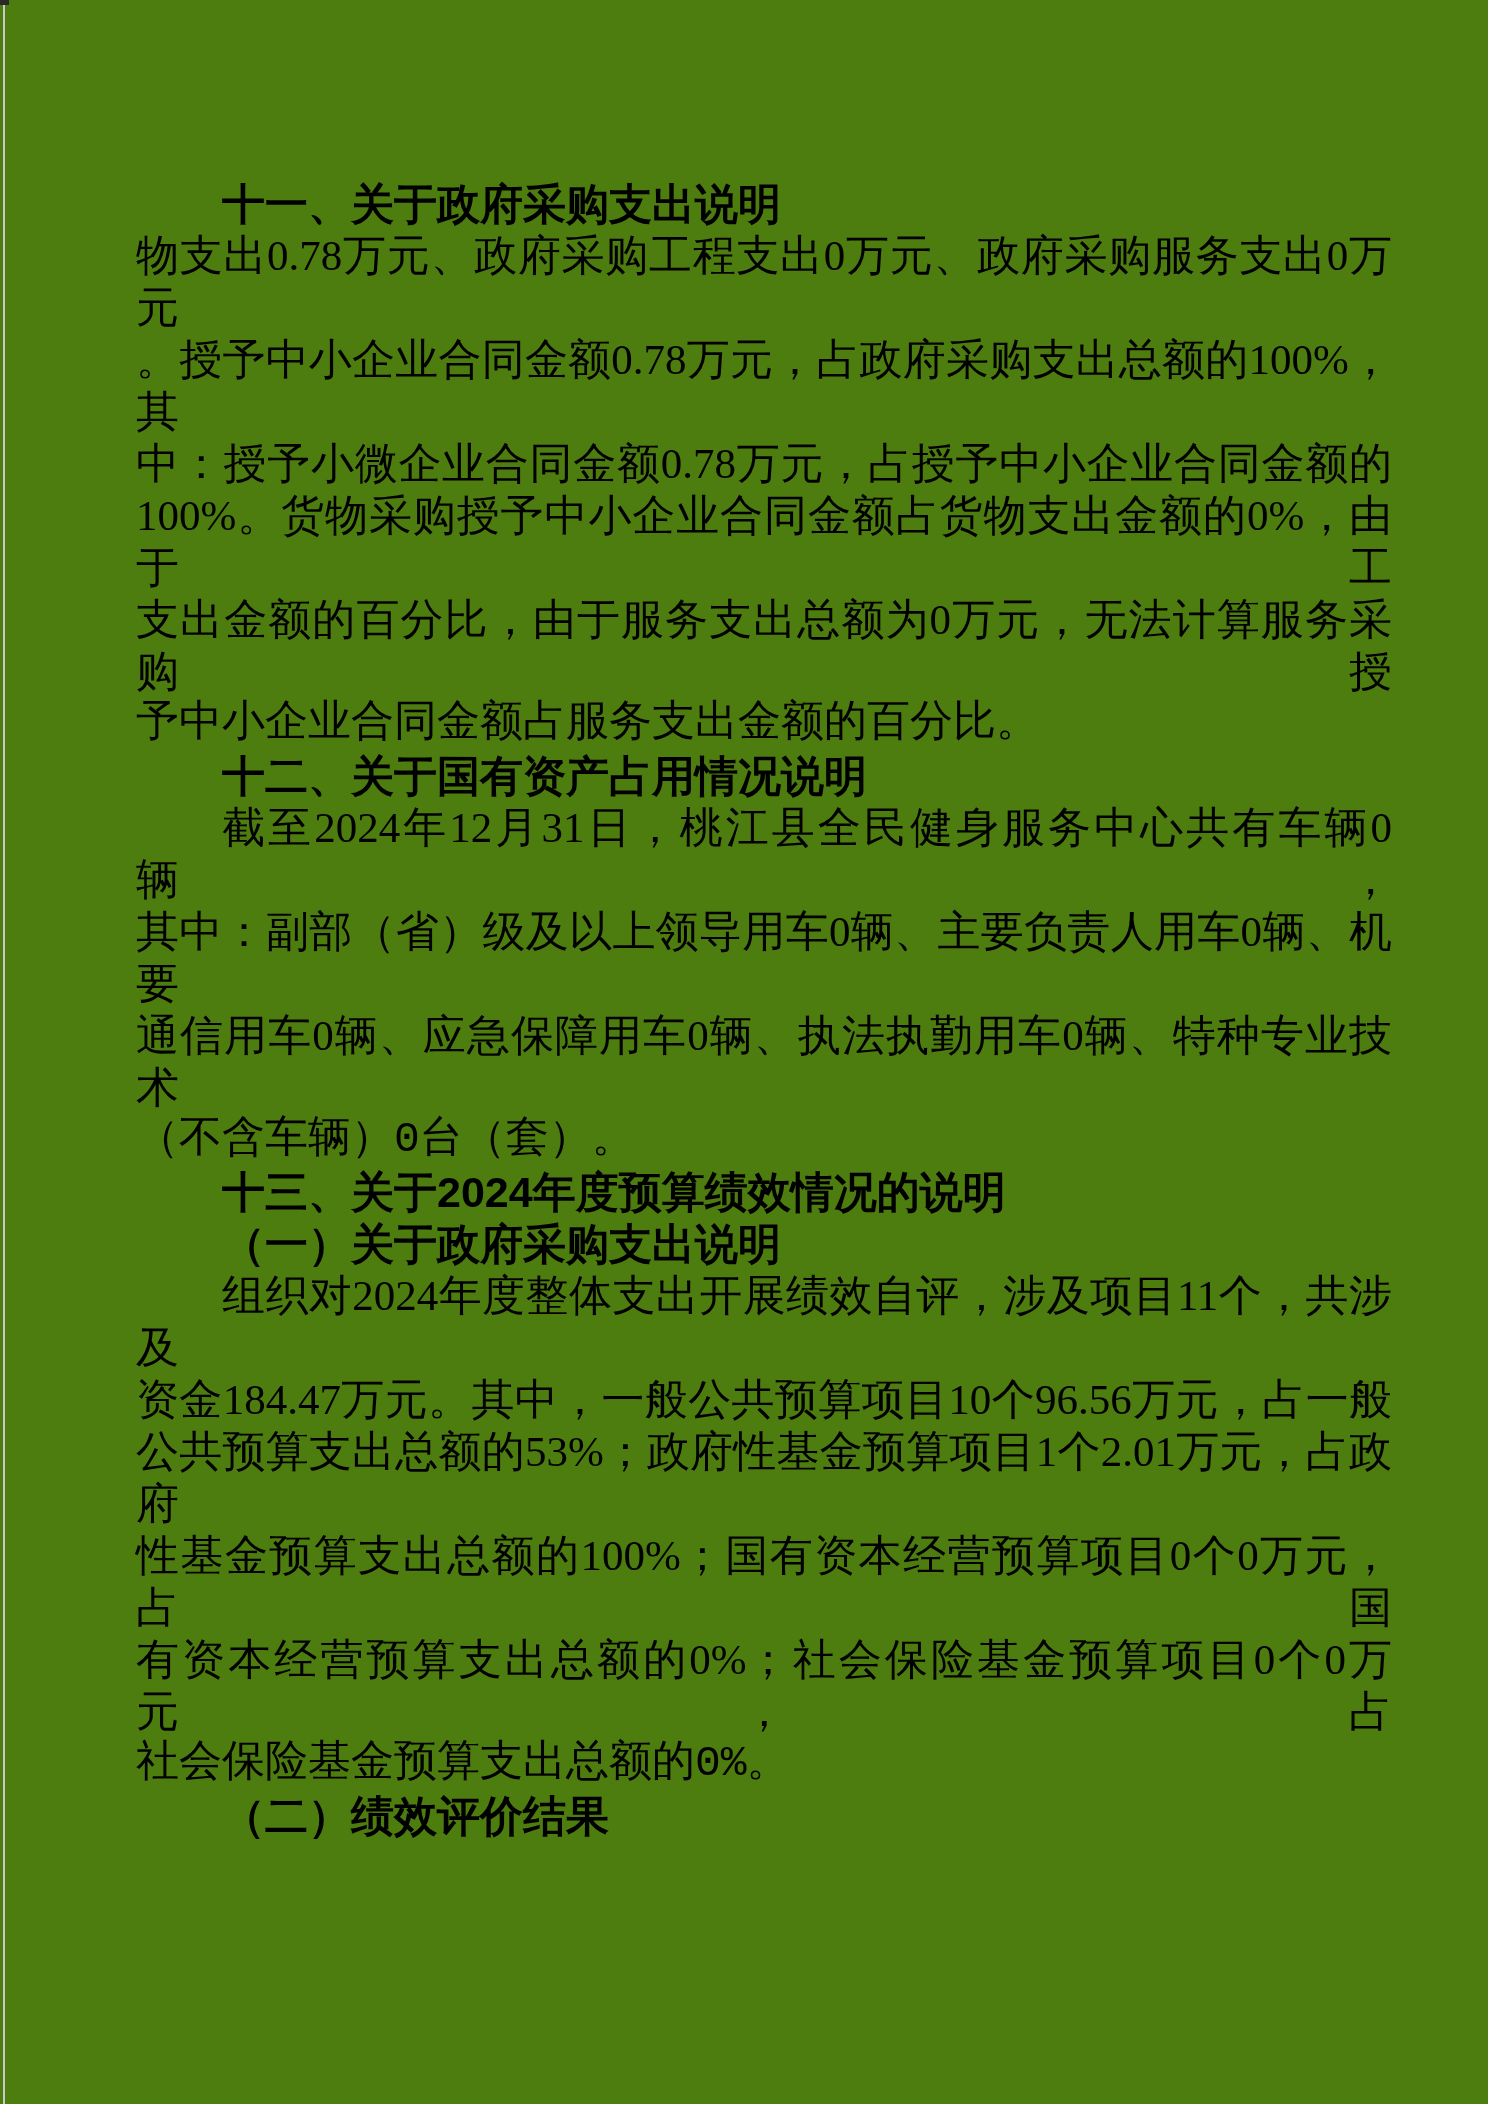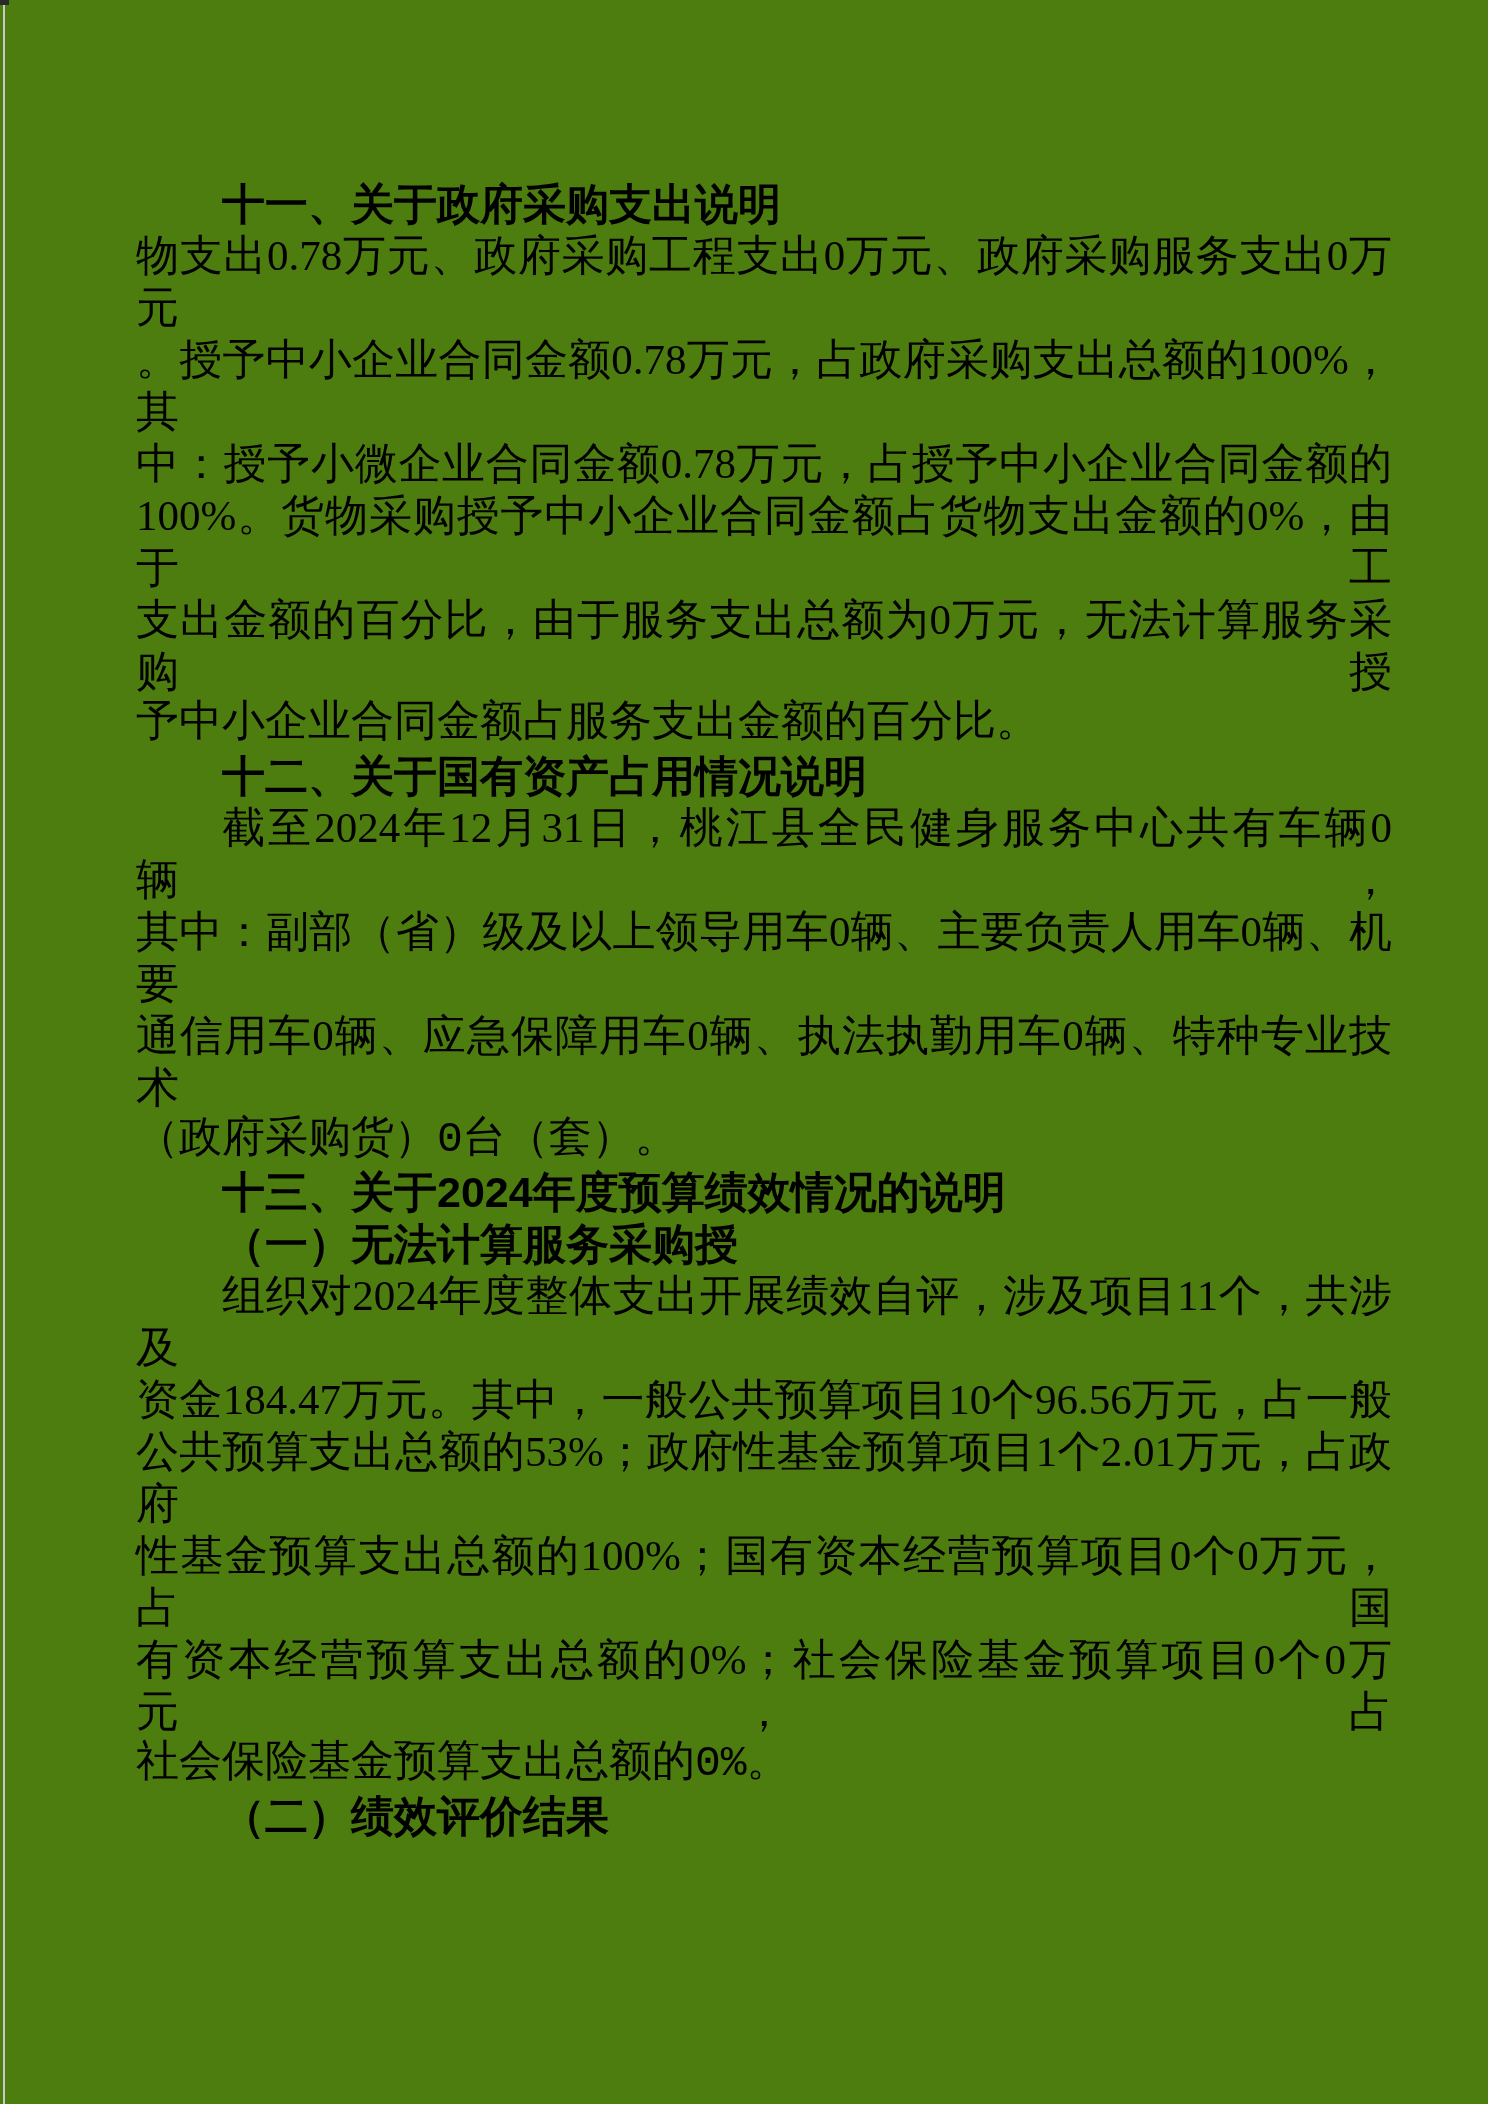--- a/index.html
+++ b/index.html
@@ -66,24 +66,24 @@
         <div class="line">中：授予小微企业合同金额0.78万元，占授予中小企业合同金额的</div>
         <div class="line">100%。货物采购授予中小企业合同金额占货物支出金额的0%，由于工</div>
         <div class="line">支出金额的百分比，由于服务支出总额为0万元，无法计算服务采购授</div>
         <div class="line end">予中小企业合同金额占服务支出金额的百分比。</div>
       </div>
       <div class="heading">十二、关于国有资产占用情况说明</div>
       <div class="para">
         <div class="line first">截至2024年12月31日，桃江县全民健身服务中心共有车辆0辆，</div>
         <div class="line">其中：副部（省）级及以上领导用车0辆、主要负责人用车0辆、机要</div>
         <div class="line">通信用车0辆、应急保障用车0辆、执法执勤用车0辆、特种专业技术</div>
-        <div class="line end">（政府采购货）0台（套）。</div>
+        <div class="line end">（不含车辆）0台（套）。</div>
       </div>
       <div class="heading">十三、关于2024年度预算绩效情况的说明</div>
-      <div class="heading">（一）无法计算服务采购授</div>
+      <div class="heading">（一）关于政府采购支出说明</div>
       <div class="para">
         <div class="line first">组织对2024年度整体支出开展绩效自评，涉及项目11个，共涉及</div>
         <div class="line">资金184.47万元。其中，一般公共预算项目10个96.56万元，占一般</div>
         <div class="line">公共预算支出总额的53%；政府性基金预算项目1个2.01万元，占政府</div>
         <div class="line">性基金预算支出总额的100%；国有资本经营预算项目0个0万元，占国</div>
         <div class="line">有资本经营预算支出总额的0%；社会保险基金预算项目0个0万元，占</div>
         <div class="line end">社会保险基金预算支出总额的0%。</div>
       </div>
       <div class="heading">（二）绩效评价结果</div>
     </div>

